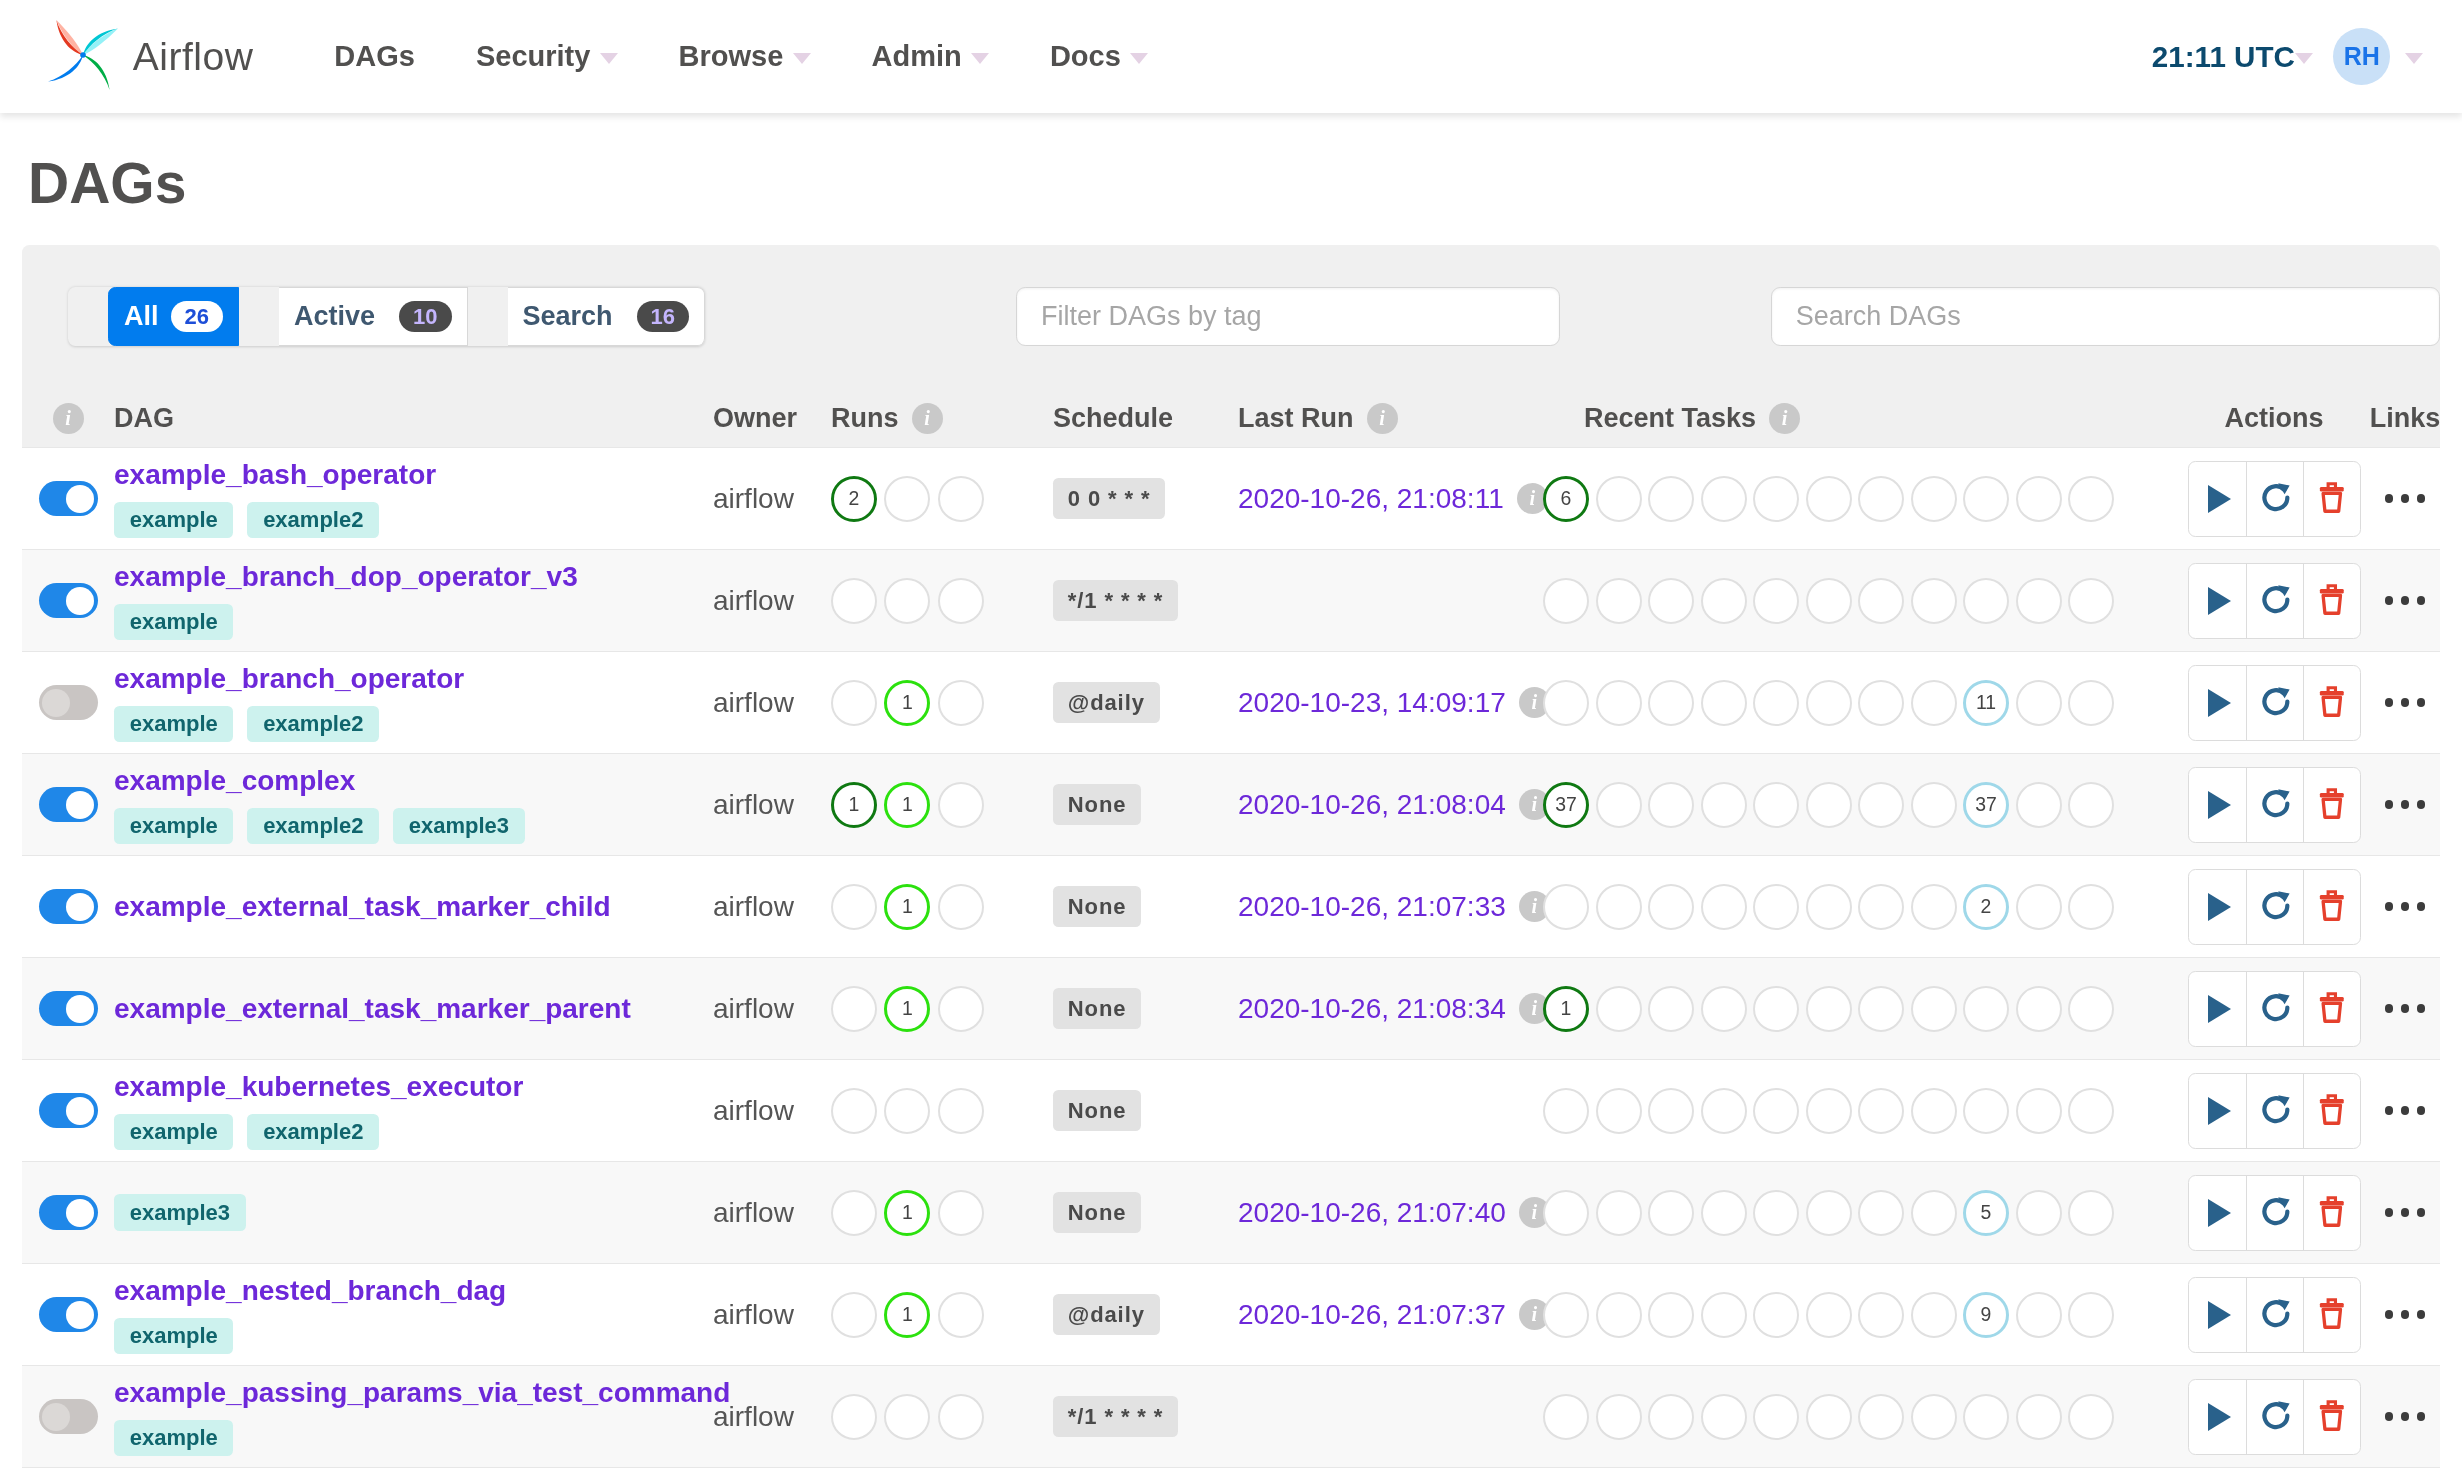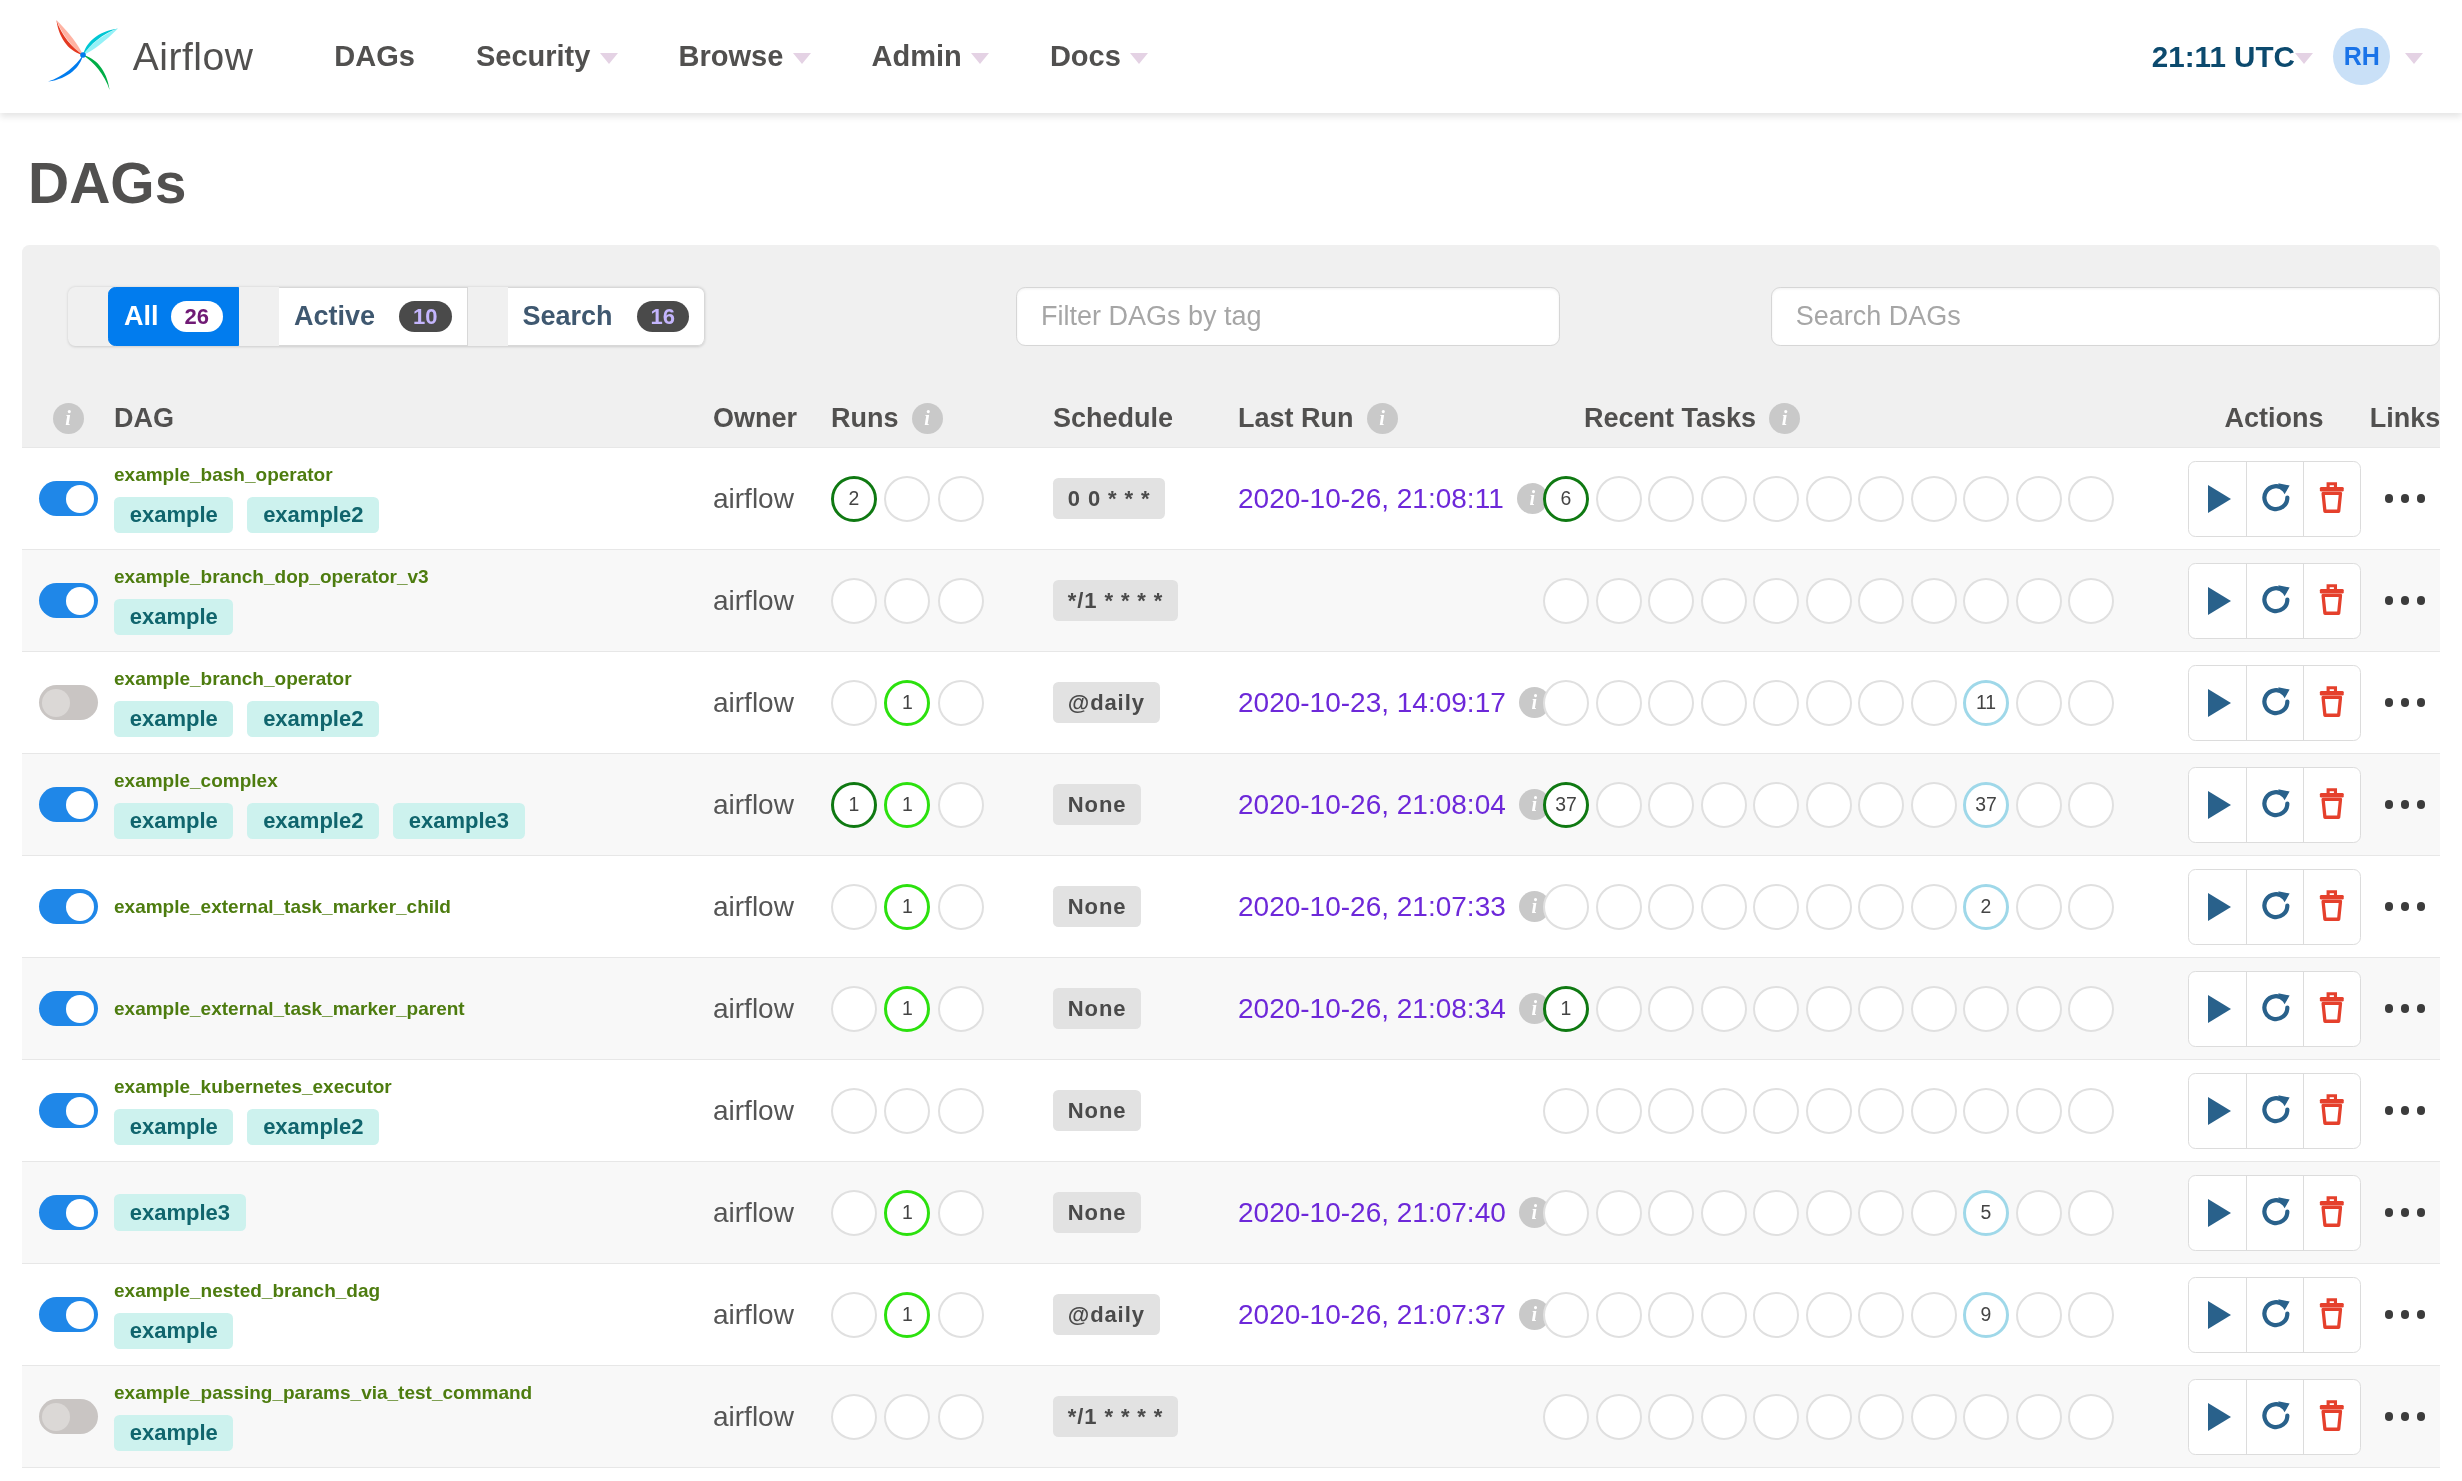--- a/index.html
+++ b/index.html
@@ -31,21 +31,21 @@
   .controls { display:flex; align-items:flex-start; padding:0 0 0 46px; height:59px; margin-bottom:44px; }
   .tab-group { display:inline-flex; height:59px; border-radius:7.4px; box-shadow:0 0.9px 2.8px rgba(0,0,0,.15); }
   .tab { display:flex; align-items:center; gap:12px; padding:0 15px; background:#fff;
     border:0.9px solid #d8d8d8; font-size:27px; font-weight:600; color:#3f5870; cursor:pointer;margin-left:40px; }
   .tab + .tab { border-left:none;gap:24px; }
   .tab:first-child { border-radius:7.4px 0 0 7.4px; }
   .tab:last-child { border-radius:0 7.4px 7.4px 0; }
   .tab.active { background:#017cee; border-color:#017cee; color:#fff; }
   .tab-badge { border-radius:24px; padding:4.6px 14px; font-size:22px; font-weight:700;
     background:#4a4a4a; color:#c4b5fd; line-height:1; }
-  .tab.active .tab-badge { background:#fff; color:#701a75; }
+  .tab.active .tab-badge { background:#fff; color:#1d4ed8; }
   .filter-input { height:59px; border:0.9px solid #d6d6d6; border-radius:9.2px; background:#fff;
     padding:0 24px; font-size:27px; color:#555; box-shadow:inset 0 0.9px 2.8px rgba(0,0,0,.06);
     font-family:"Liberation Sans",sans-serif; }
   .filter-input::placeholder { color:#a6a6a6; }
   #tagFilter { width:611px; margin-left:311px; }
   #dagSearch { width:754px; margin-left:211px; }
 
   
   .grid-cols { display:grid; grid-template-columns:92px 599px 118px 222px 185px 305px 635px 192px 70px; }
   .thead { height:57px; align-items:center; font-size:27px; font-weight:700; color:#51504f; }
@@ -61,21 +61,21 @@
 
   .cell-toggle { display:flex; justify-content:center; }
   .toggle { width:59px; height:35px; border-radius:17.5px; position:relative; cursor:pointer; }
   .toggle.on { background:#1f87e8; }
   .toggle.off { background:#c9c5c3; }
   .knob { width:28px; height:28px; border-radius:50%; position:absolute; top:3.7px; }
   .toggle.on .knob { right:3.7px; background:#fff; }
   .toggle.off .knob { left:3.7px; background:#dbd8d6; }
 
   .cell-dag { display:flex; flex-direction:column; justify-content:center; gap:11px; }
-  .dag-name { font-size:19px; font-weight:700; color:#4d7c0f; cursor:pointer; }
+  .dag-name { font-size:28px; font-weight:700; color:#6d28d9; cursor:pointer; }
   .tag-row { display:flex; gap:14px; }
   .tag { background:#cdf2ee; color:#10656d; font-size:22px; font-weight:600;
     padding:7.4px 15.7px; border-radius:5.5px; line-height:1; cursor:pointer; }
 
   .cell-owner { font-size:28px; color:#555; }
 
   .circle-row { display:flex; gap:7.4px; }
   .circle { width:46px; height:46px; border-radius:50%; background:#fff; border:2.8px solid #e0e0e0;
     display:flex; align-items:center; justify-content:center; font-size:19.4px; color:#444; flex:0 0 auto; cursor:pointer; }
   .circle.success { border:3.7px solid #0f7912; }

